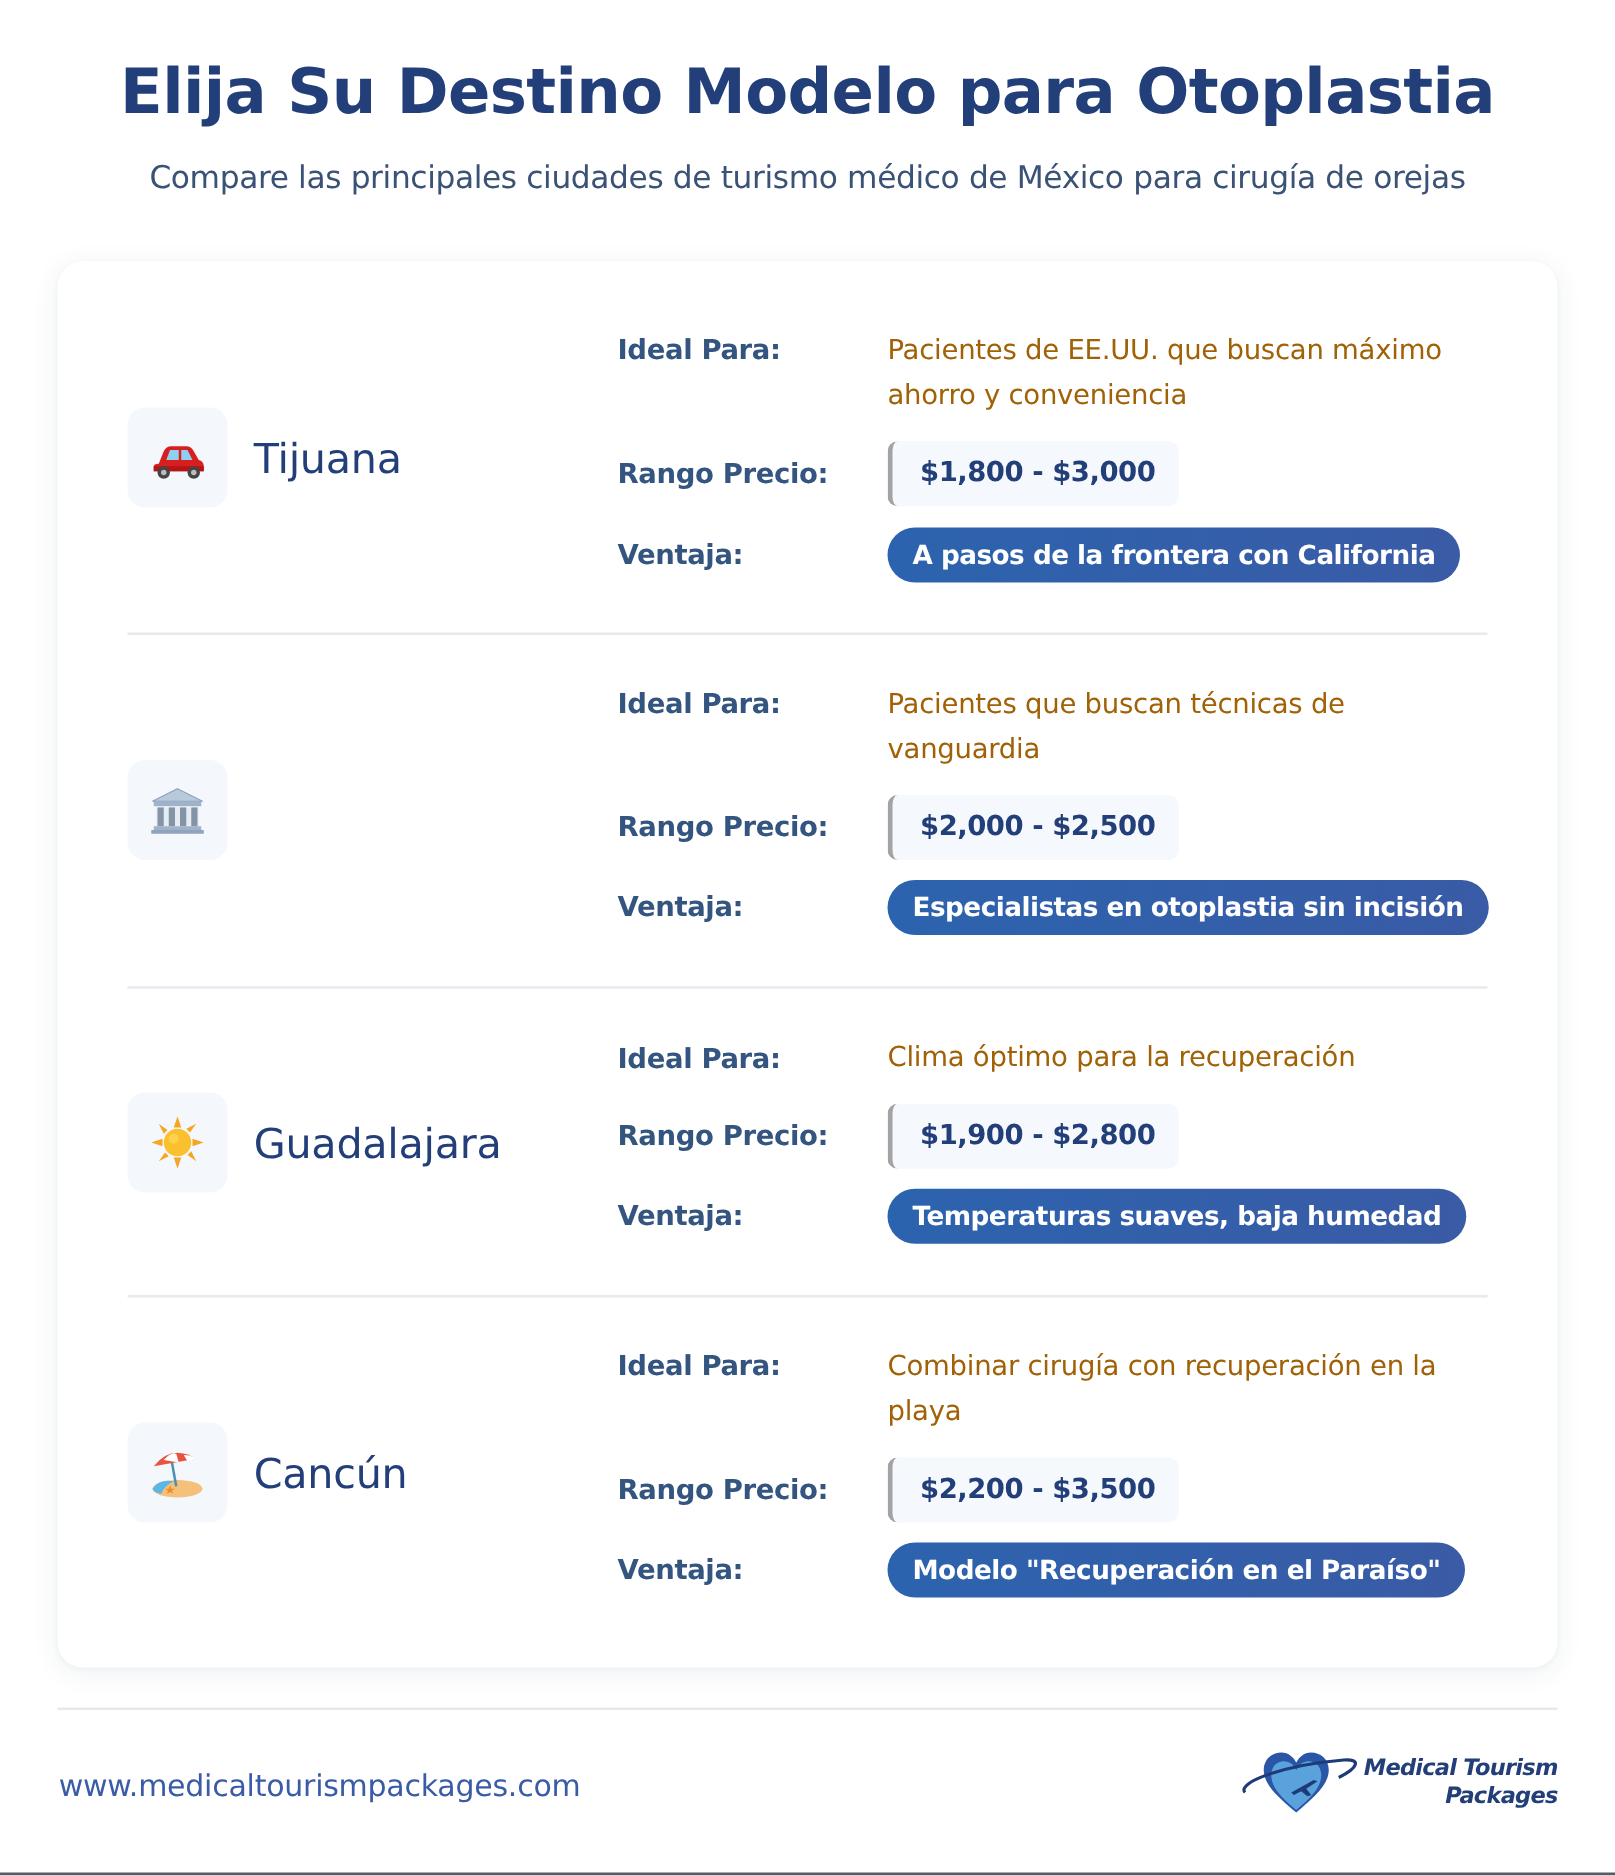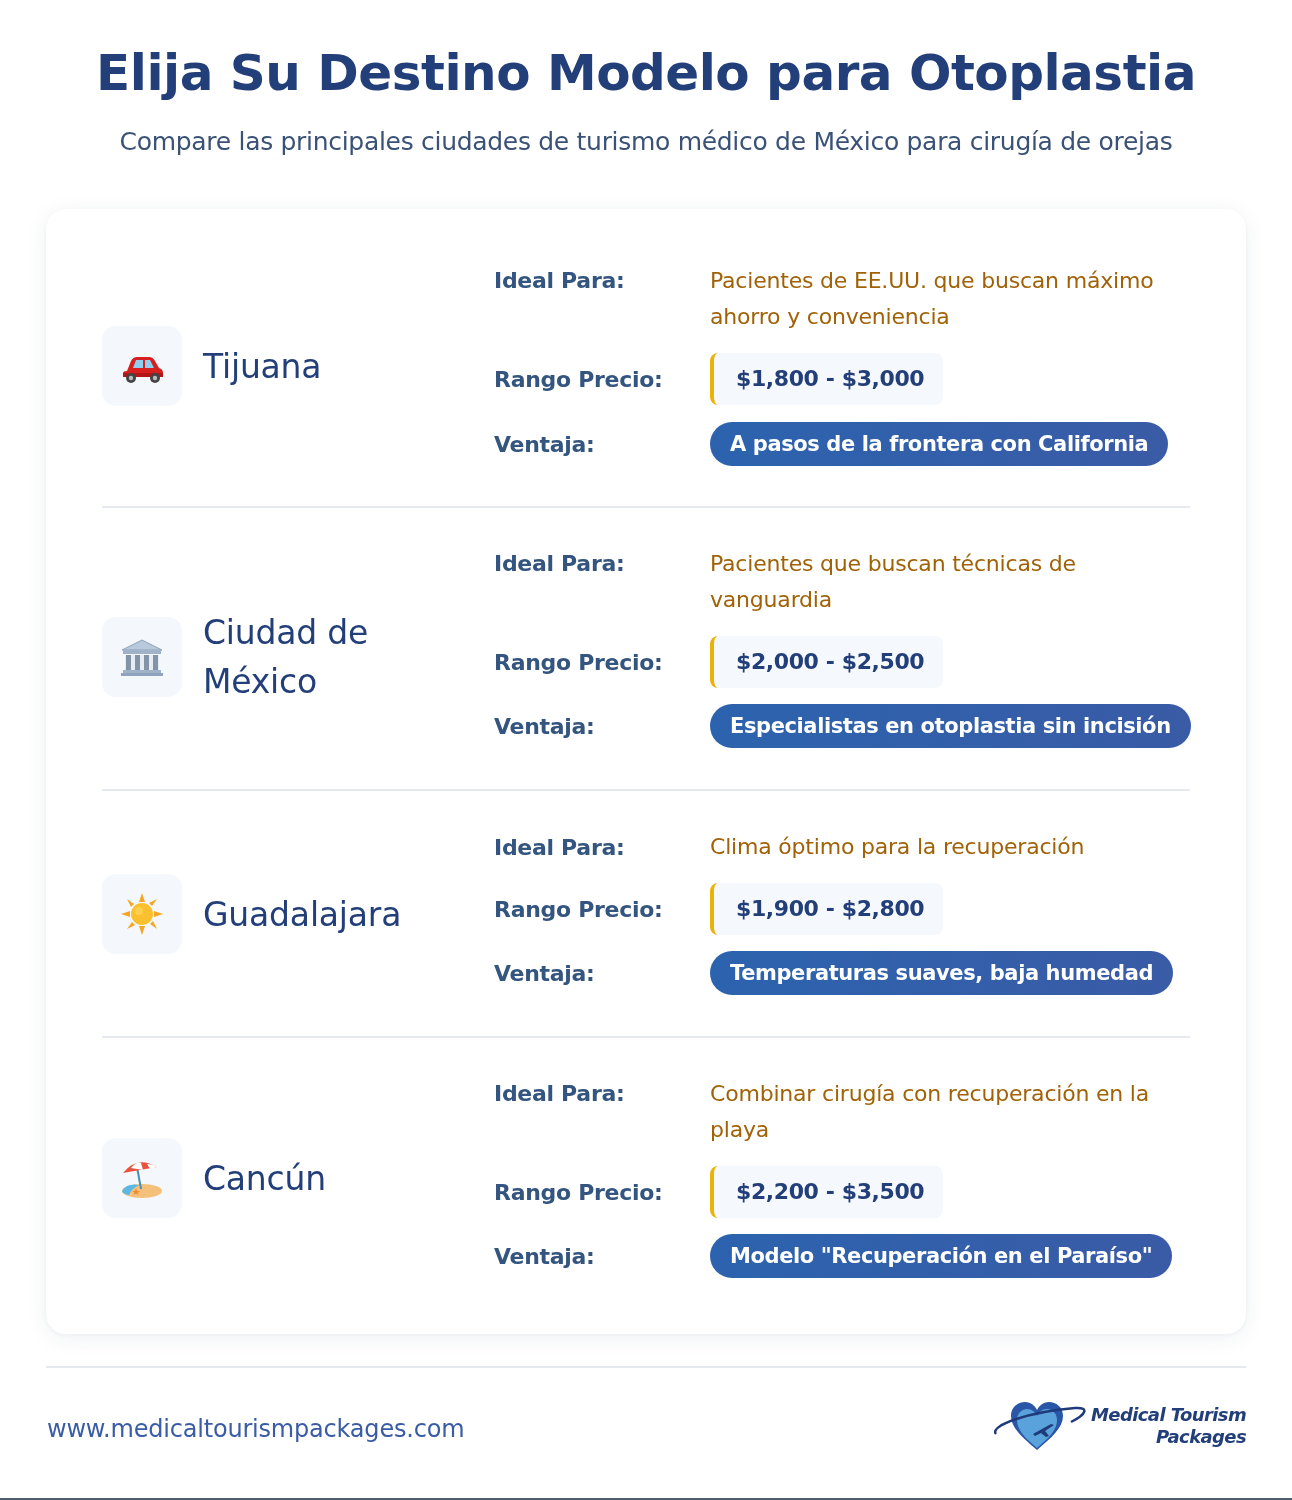--- a/index.html
+++ b/index.html
@@ -43,21 +43,21 @@
     .drow { position: absolute; left: 0; display: flex; align-items: center; width: 700px; gap: 10px; }
     .dlabel {
       width: 206px; font-size: 22px; font-weight: bold; color: #33557f; flex: none;
       letter-spacing: -0.3px;
     }
     .dvalue {
       font-size: 22px; color: #a16207; line-height: 36px; width: 480px; letter-spacing: -0.2px;
     }
     .price {
       display: inline-block; height: 52px; line-height: 52px; padding: 0 19px 0 22px;
-      background: #f5f8fc; border-left: 4px solid #eab308; border-radius: 8px;
+      background: #f5f8fc; border-left: 4px solid #a3a3a3; border-radius: 8px;
       font-size: 22px; font-weight: bold; color: #233f7a; letter-spacing: -0.4px;
     }
     .pill {
       display: inline-block; height: 44px; line-height: 44px; padding: 0 20px;
       border-radius: 22px; color: #fff; font-size: 21px; font-weight: bold;
       background: linear-gradient(90deg, #2c63ae 0%, #3a5ba6 100%);
       letter-spacing: -0.4px; white-space: nowrap;
     }
     .footer-line {
       position: absolute; left: 46px; top: 1366px; width: 1200px; height: 2px; background: #e6eaef;
@@ -128,21 +128,20 @@
             <rect x="6" y="18" width="38" height="4" fill="#9fb2c8"></rect>
             <rect x="9" y="23" width="5" height="15" fill="#5f7086"></rect>
             <rect x="18" y="23" width="5" height="15" fill="#5f7086"></rect>
             <rect x="27" y="23" width="5" height="15" fill="#5f7086"></rect>
             <rect x="36" y="23" width="5" height="15" fill="#5f7086"></rect>
             <rect x="8" y="23" width="34" height="15" fill="#c9d6e6" opacity="0.35"></rect>
             <rect x="6" y="38" width="38" height="3" fill="#9fb2c8"></rect>
             <rect x="4" y="41" width="42" height="3" fill="#8ea3bd"></rect>
           </svg>
         </div>
-        <div class="city-name">Ciudad de México</div>
       </div>
       <div class="details">
         <div class="drow" style="top:38px;align-items:flex-start;">
           <div class="dlabel" style="line-height:36px;">Ideal Para:</div>
           <div class="dvalue">Pacientes que buscan técnicas de vanguardia</div>
         </div>
         <div class="drow" style="top:128px;">
           <div class="dlabel">Rango Precio:</div>
           <div class="price">$2,000 - $2,500</div>
         </div>

